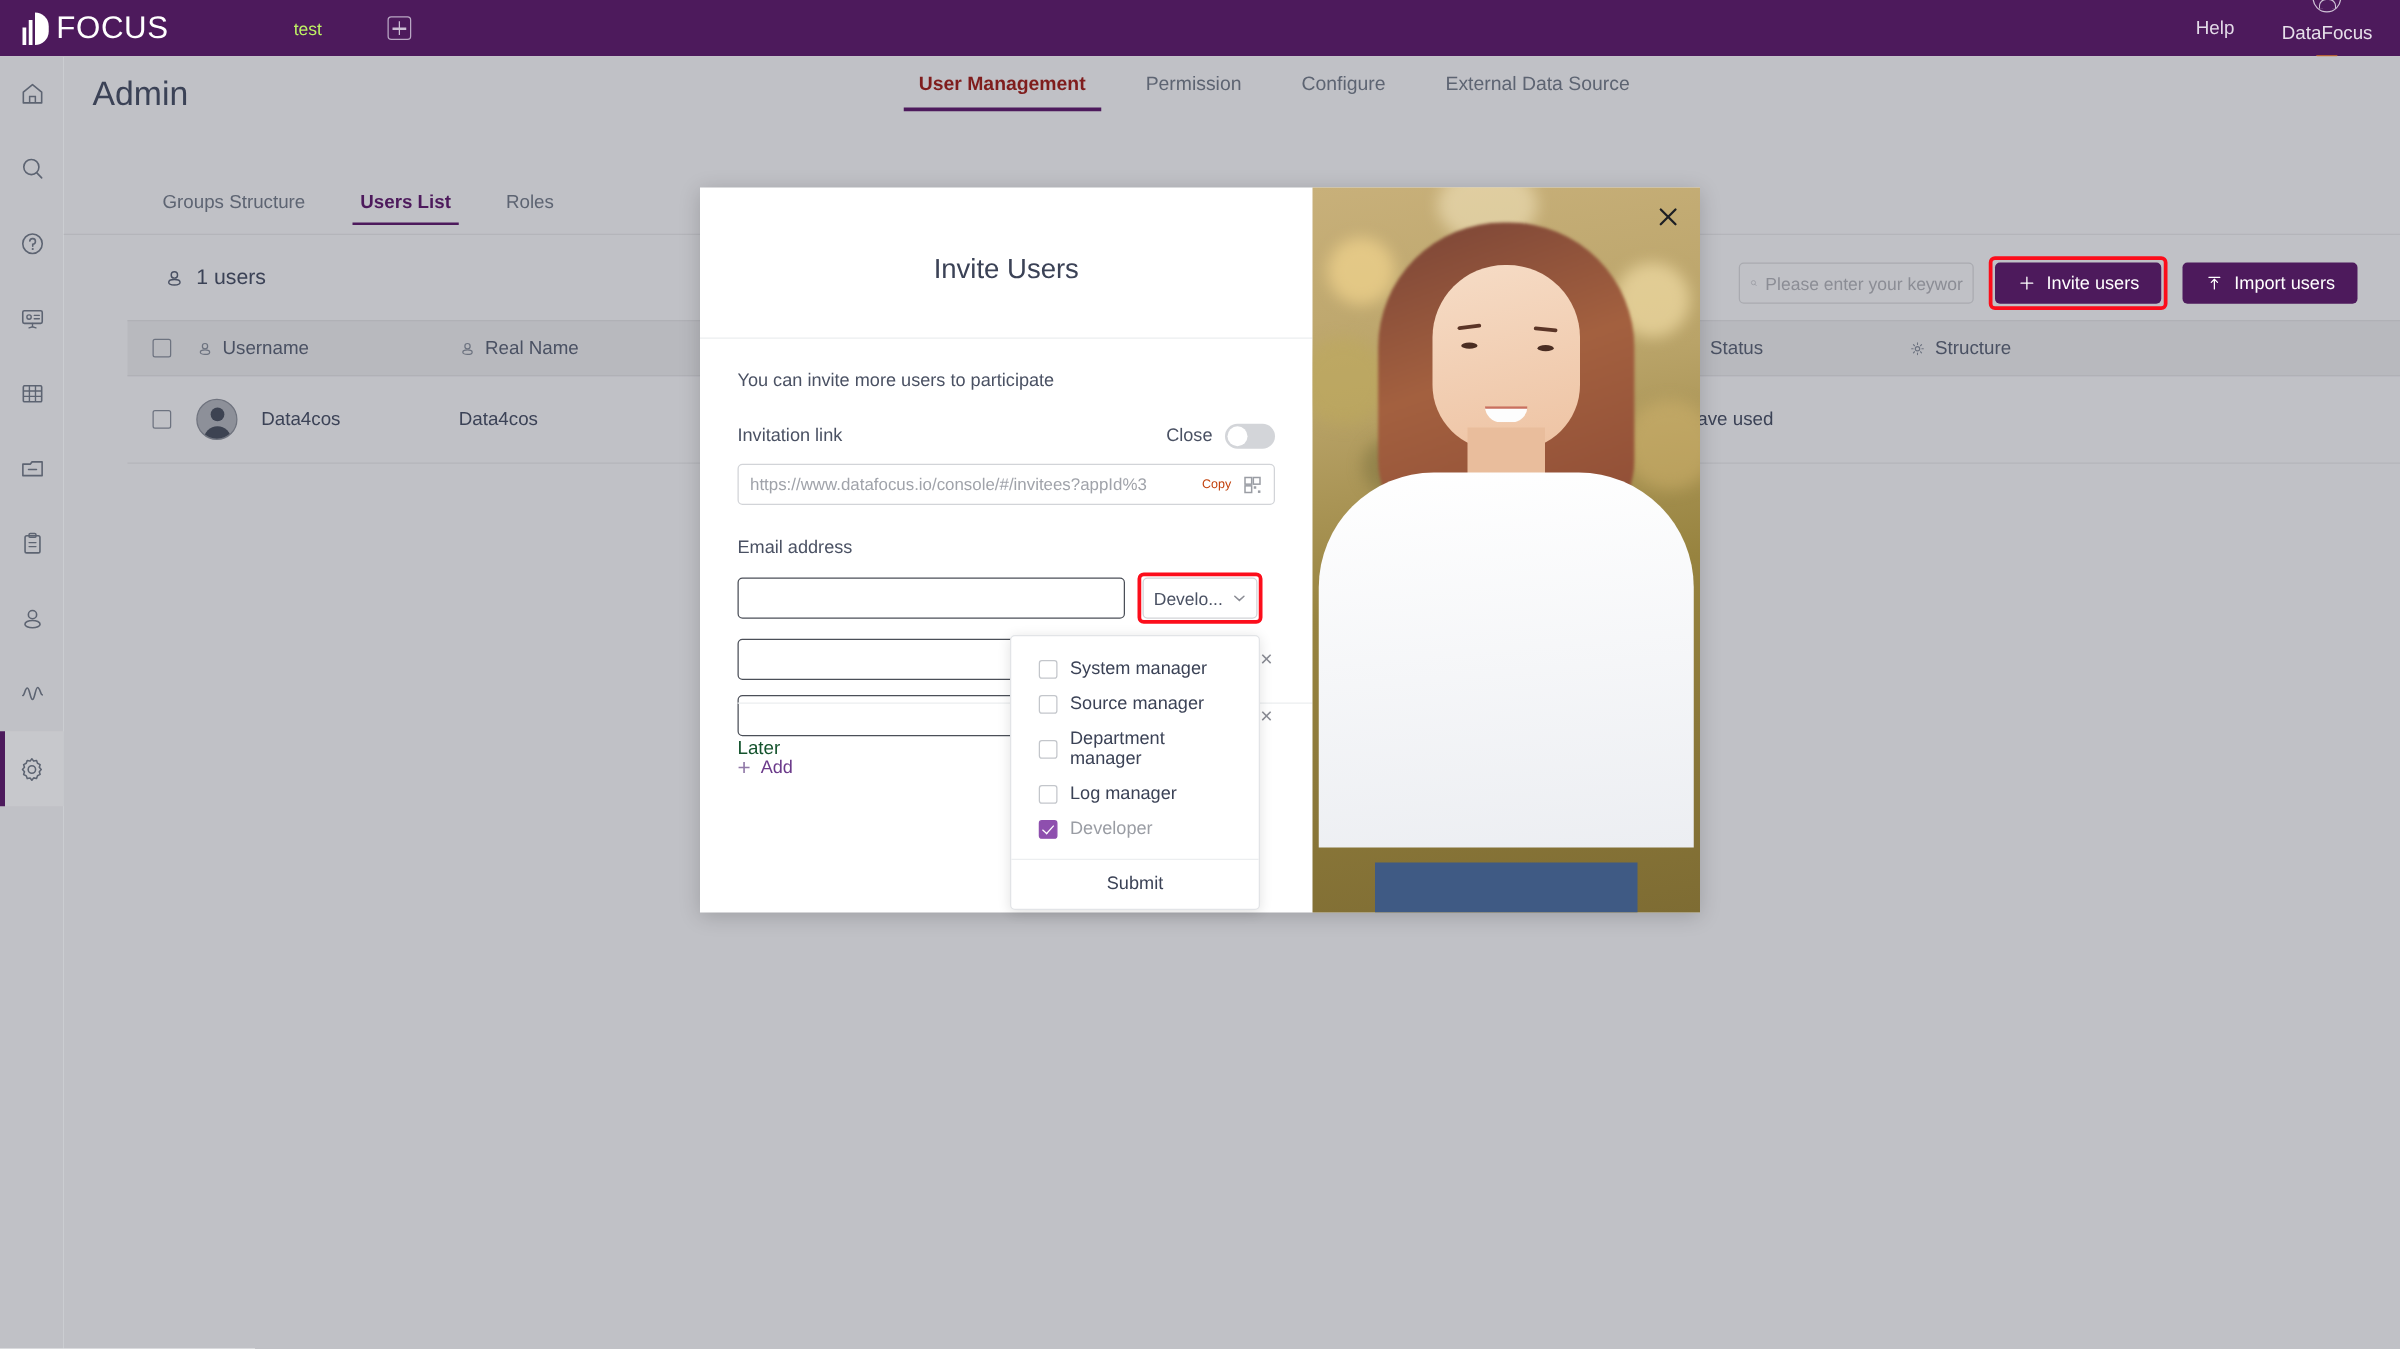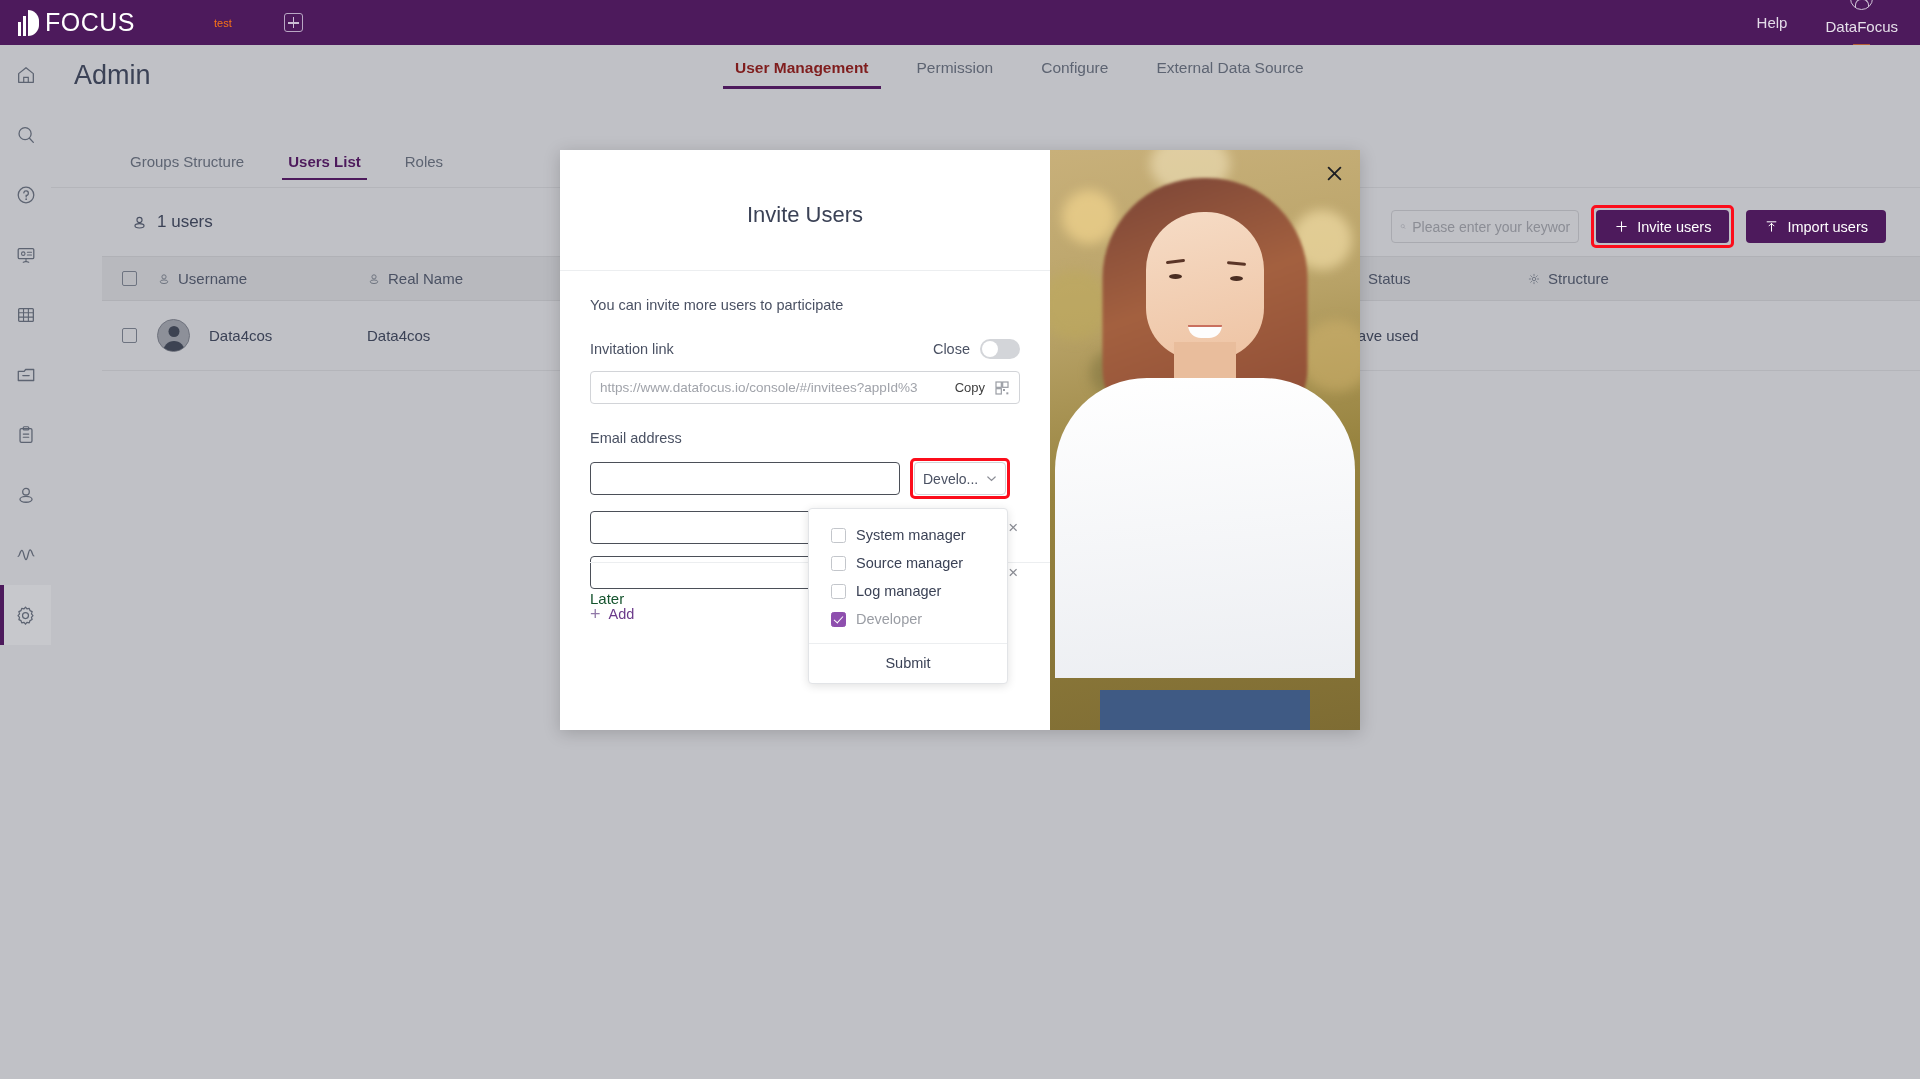--- a/index.html
+++ b/index.html
@@ -17,21 +17,21 @@
     background: #4d1a5c; display: flex; align-items: center;
   }
   .logo-wrap { display: flex; align-items: center; margin-left: 18px; }
   .logo-mark { display: flex; align-items: flex-end; height: 26px; gap: 2px; margin-right: 6px; }
   .logo-bar { background: #ffffff; width: 3px; }
   .logo-bar.b1 { height: 14px; }
   .logo-bar.b2 { height: 20px; }
   .logo-bar.b3 { height: 26px; border-radius: 0 13px 13px 0; width: 11px; }
   .logo-text { color: #fff; font-size: 25px; letter-spacing: .5px; }
   .tab-test {
-    color: #f97316; font-size: 11px; margin-left: 79px;
+    color: #bef264; font-size: 14px; margin-left: 100px;
   }
   .tab-add {
     margin-left: 52px; width: 19px; height: 19px; border: 1.5px solid #b9a7c4;
     border-radius: 3px; position: relative;
   }
   .tab-add::before, .tab-add::after {
     content: ""; position: absolute; background: #cbbed4;
   }
   .tab-add::before { left: 3px; right: 3px; top: 8px; height: 1.5px; }
   .tab-add::after { top: 3px; bottom: 3px; left: 8px; width: 1.5px; }
@@ -185,21 +185,21 @@
   }
   .toggle::after {
     content: ""; position: absolute; left: 2px; top: 2px; width: 16px; height: 16px;
     border-radius: 50%; background: #fff;
   }
   .link-input {
     margin-top: 12px; height: 33px; border: 1px solid #d2d4d8; border-radius: 4px;
     display: flex; align-items: center; padding: 0 9px; gap: 9px; overflow: hidden;
   }
   .link-url { font-size: 13.5px; color: #a0a3aa; white-space: nowrap; flex: 1; overflow: hidden; }
-  .copy-link { font-size: 13px; color: #404040; }
+  .copy-link { font-size: 10px; color: #c2410c; }
   .qr-icon { width: 16px; height: 16px; }
 
   .email-row {
     display: flex; align-items: center; gap: 10px; margin-top: 12px;
   }
   .email-input {
     width: 310px; height: 33px; border: 1px solid #4b4f58; border-radius: 4px; background: #fff;
   }
   .role-select-wrap {
     border: 3px solid #fc0d1b; border-radius: 5px; padding: 1px;
@@ -595,20 +595,24 @@
         <div class="dd-item">
           <span class="dd-cb"></span>
           <span>System manager</span>
         </div>
         <div class="dd-item">
           <span class="dd-cb"></span>
           <span>Source manager</span>
         </div>
         <div class="dd-item">
           <span class="dd-cb"></span>
+          <span>Department manager</span>
+        </div>
+        <div class="dd-item">
+          <span class="dd-cb"></span>
           <span>Log manager</span>
         </div>
         <div class="dd-item checked">
           <span class="dd-cb on"></span>
           <span>Developer</span>
         </div>
       </div>
       <div class="dd-footer">Submit</div>
     </div>
 

